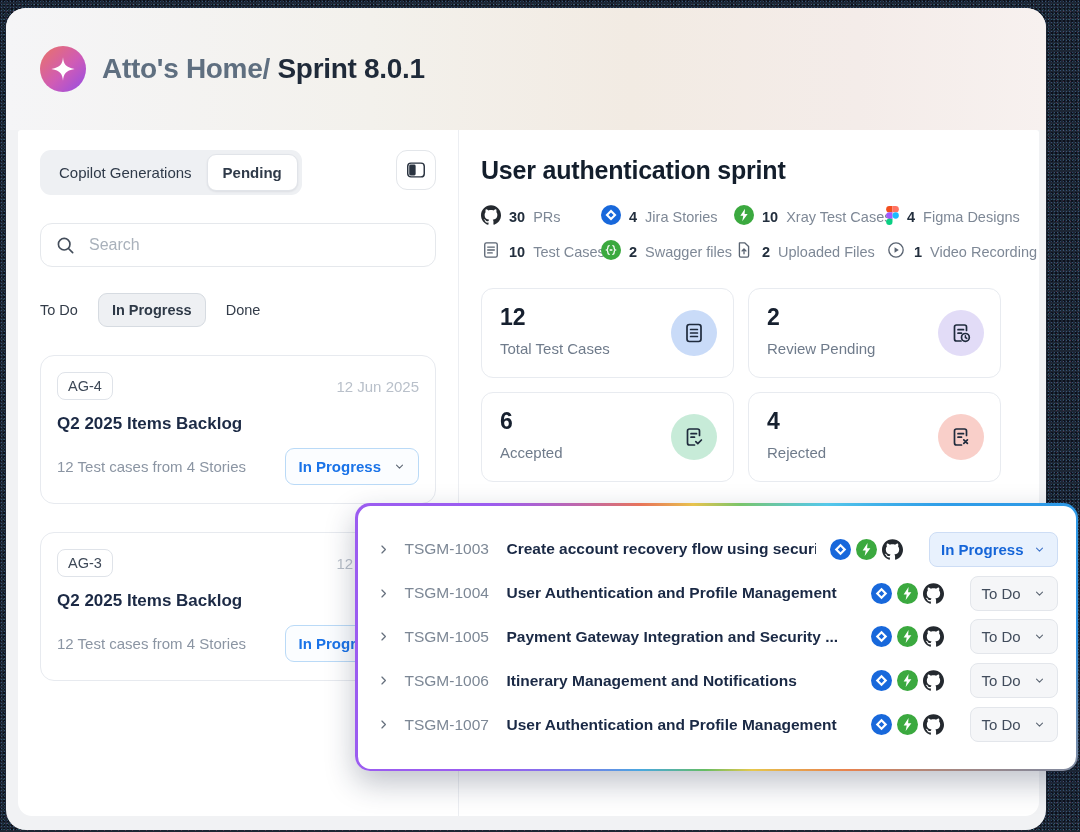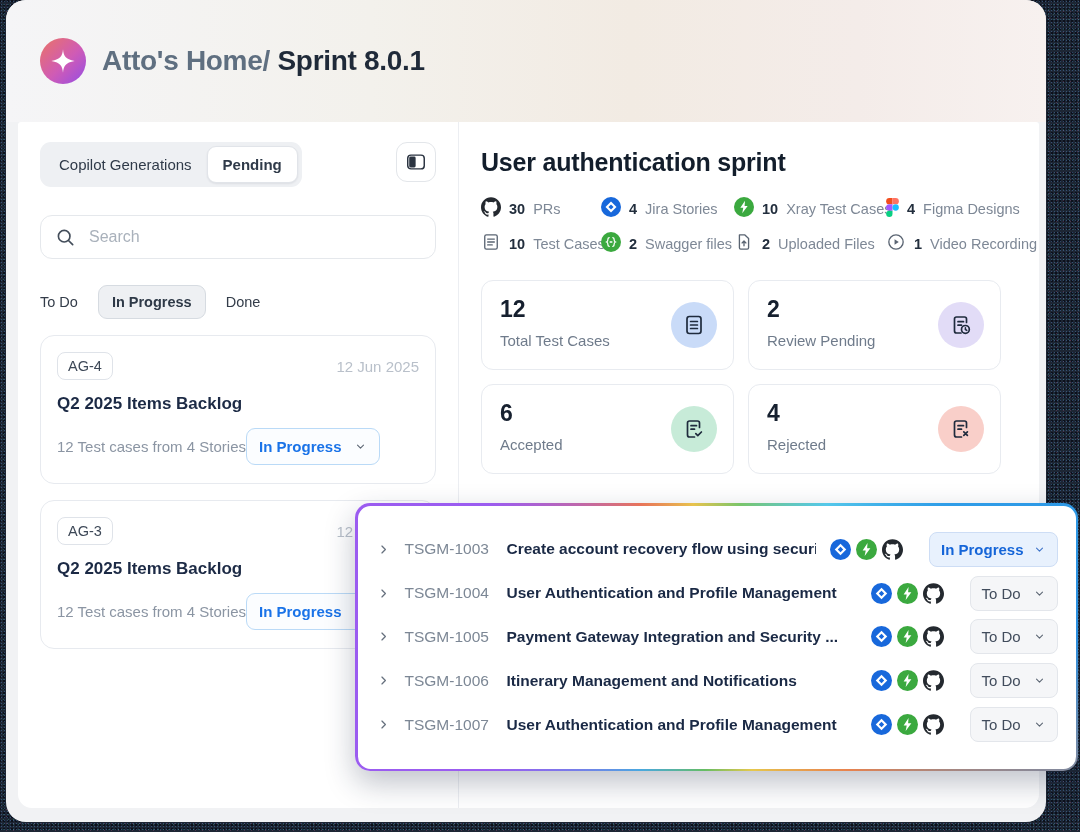--- a/index.html
+++ b/index.html
@@ -12,21 +12,21 @@
       radial-gradient(rgba(96,150,215,.40) .6px, transparent 1px),
       radial-gradient(rgba(60,190,150,.32) .5px, transparent 1px),
       radial-gradient(rgba(205,95,145,.28) .5px, transparent 1px),
       radial-gradient(rgba(10,14,26,.95) .7px, transparent 1.1px);
     background-size:3px 3px,5px 5px,7px 7px,4px 4px;
     background-position:0 0,1px 2px,3px 1px,2px 3px;
   }
   svg { display:block; }
 
   
-  .window { position:absolute; left:6px; top:0; width:1040px; height:822px;
+  .window { position:absolute; left:6px; top:8px; width:1040px; height:822px;
     background:#f1f2f4; border-radius:20px; }
   .header { position:absolute; left:0; top:0; right:0; height:122px;
     border-radius:20px 20px 0 0;
     background:linear-gradient(90deg,#f5f5f7 0%,#f3f1ec 35%,#f2ebe3 60%,#f4ece9 82%,#f7f1ef 100%);
     display:flex; align-items:center; padding-left:34px; gap:16px; }
   .logo { width:46px; height:46px; border-radius:50%;
     background:linear-gradient(135deg,#e8716d 5%,#cf5bb6 55%,#9a4ee0 95%);
     display:flex; align-items:center; justify-content:center; flex:0 0 auto; }
   .app-title { font-size:28px; font-weight:bold; letter-spacing:-.3px; white-space:nowrap; }
   .app-title .crumb { color:#5f6f80; }
@@ -51,28 +51,28 @@
   .search input { border:none; outline:none; background:transparent; font-size:16px;
     color:#333; width:100%; font-family:"Liberation Sans","DejaVu Sans",sans-serif; }
   .search input::placeholder { color:#a9b1bb; }
 
   .filters { margin-top:26px; display:flex; align-items:center; gap:20px;
     font-size:14.5px; color:#333c49; }
   .chip { cursor:pointer; }
   .chip.active { border:1px solid #d6dbe1; background:#eef0f3; padding:8px 13px;
     border-radius:9px; font-weight:bold; color:#2e3947; }
 
-  .sprint-card { margin-top:16px; border:1px solid #e7eaef; border-radius:14px;
+  .sprint-card { margin-top:28px; border:1px solid #e7eaef; border-radius:14px;
     padding:16px 16px 18px; background:#fff; }
   .card-head { display:flex; justify-content:space-between; align-items:center; }
   .badge { border:1px solid #dfe3e9; border-radius:8px; padding:5px 10px;
     font-size:14.5px; color:#3d4857; }
   .date { color:#b9c0ca; font-size:15px; }
   .card-title { margin-top:14px; font-size:17px; font-weight:bold; color:#1c2a45; }
-  .card-foot { margin-top:14px; display:flex; justify-content:flex-start; align-items:center; }
+  .card-foot { margin-top:14px; display:flex; justify-content:space-between; align-items:center; }
   .card-sub { color:#8b95a3; font-size:15px; }
   .status-select { border:1px solid #badaf7; background:#fbfdff; color:#1a73e8;
     border-radius:9px; padding:9px 12px; font-size:15px; font-weight:bold;
     display:flex; align-items:center; gap:12px; cursor:pointer; white-space:nowrap; }
 
   
   .main { flex:1; padding:26px 0 0 22px; }
   .main-title { font-size:25px; font-weight:bold; color:#131e2c; letter-spacing:-.2px; }
   .stats { margin-top:20px; display:grid; grid-template-columns:120px 133px 152px 1fr;
     row-gap:15px; font-size:14.5px; }

